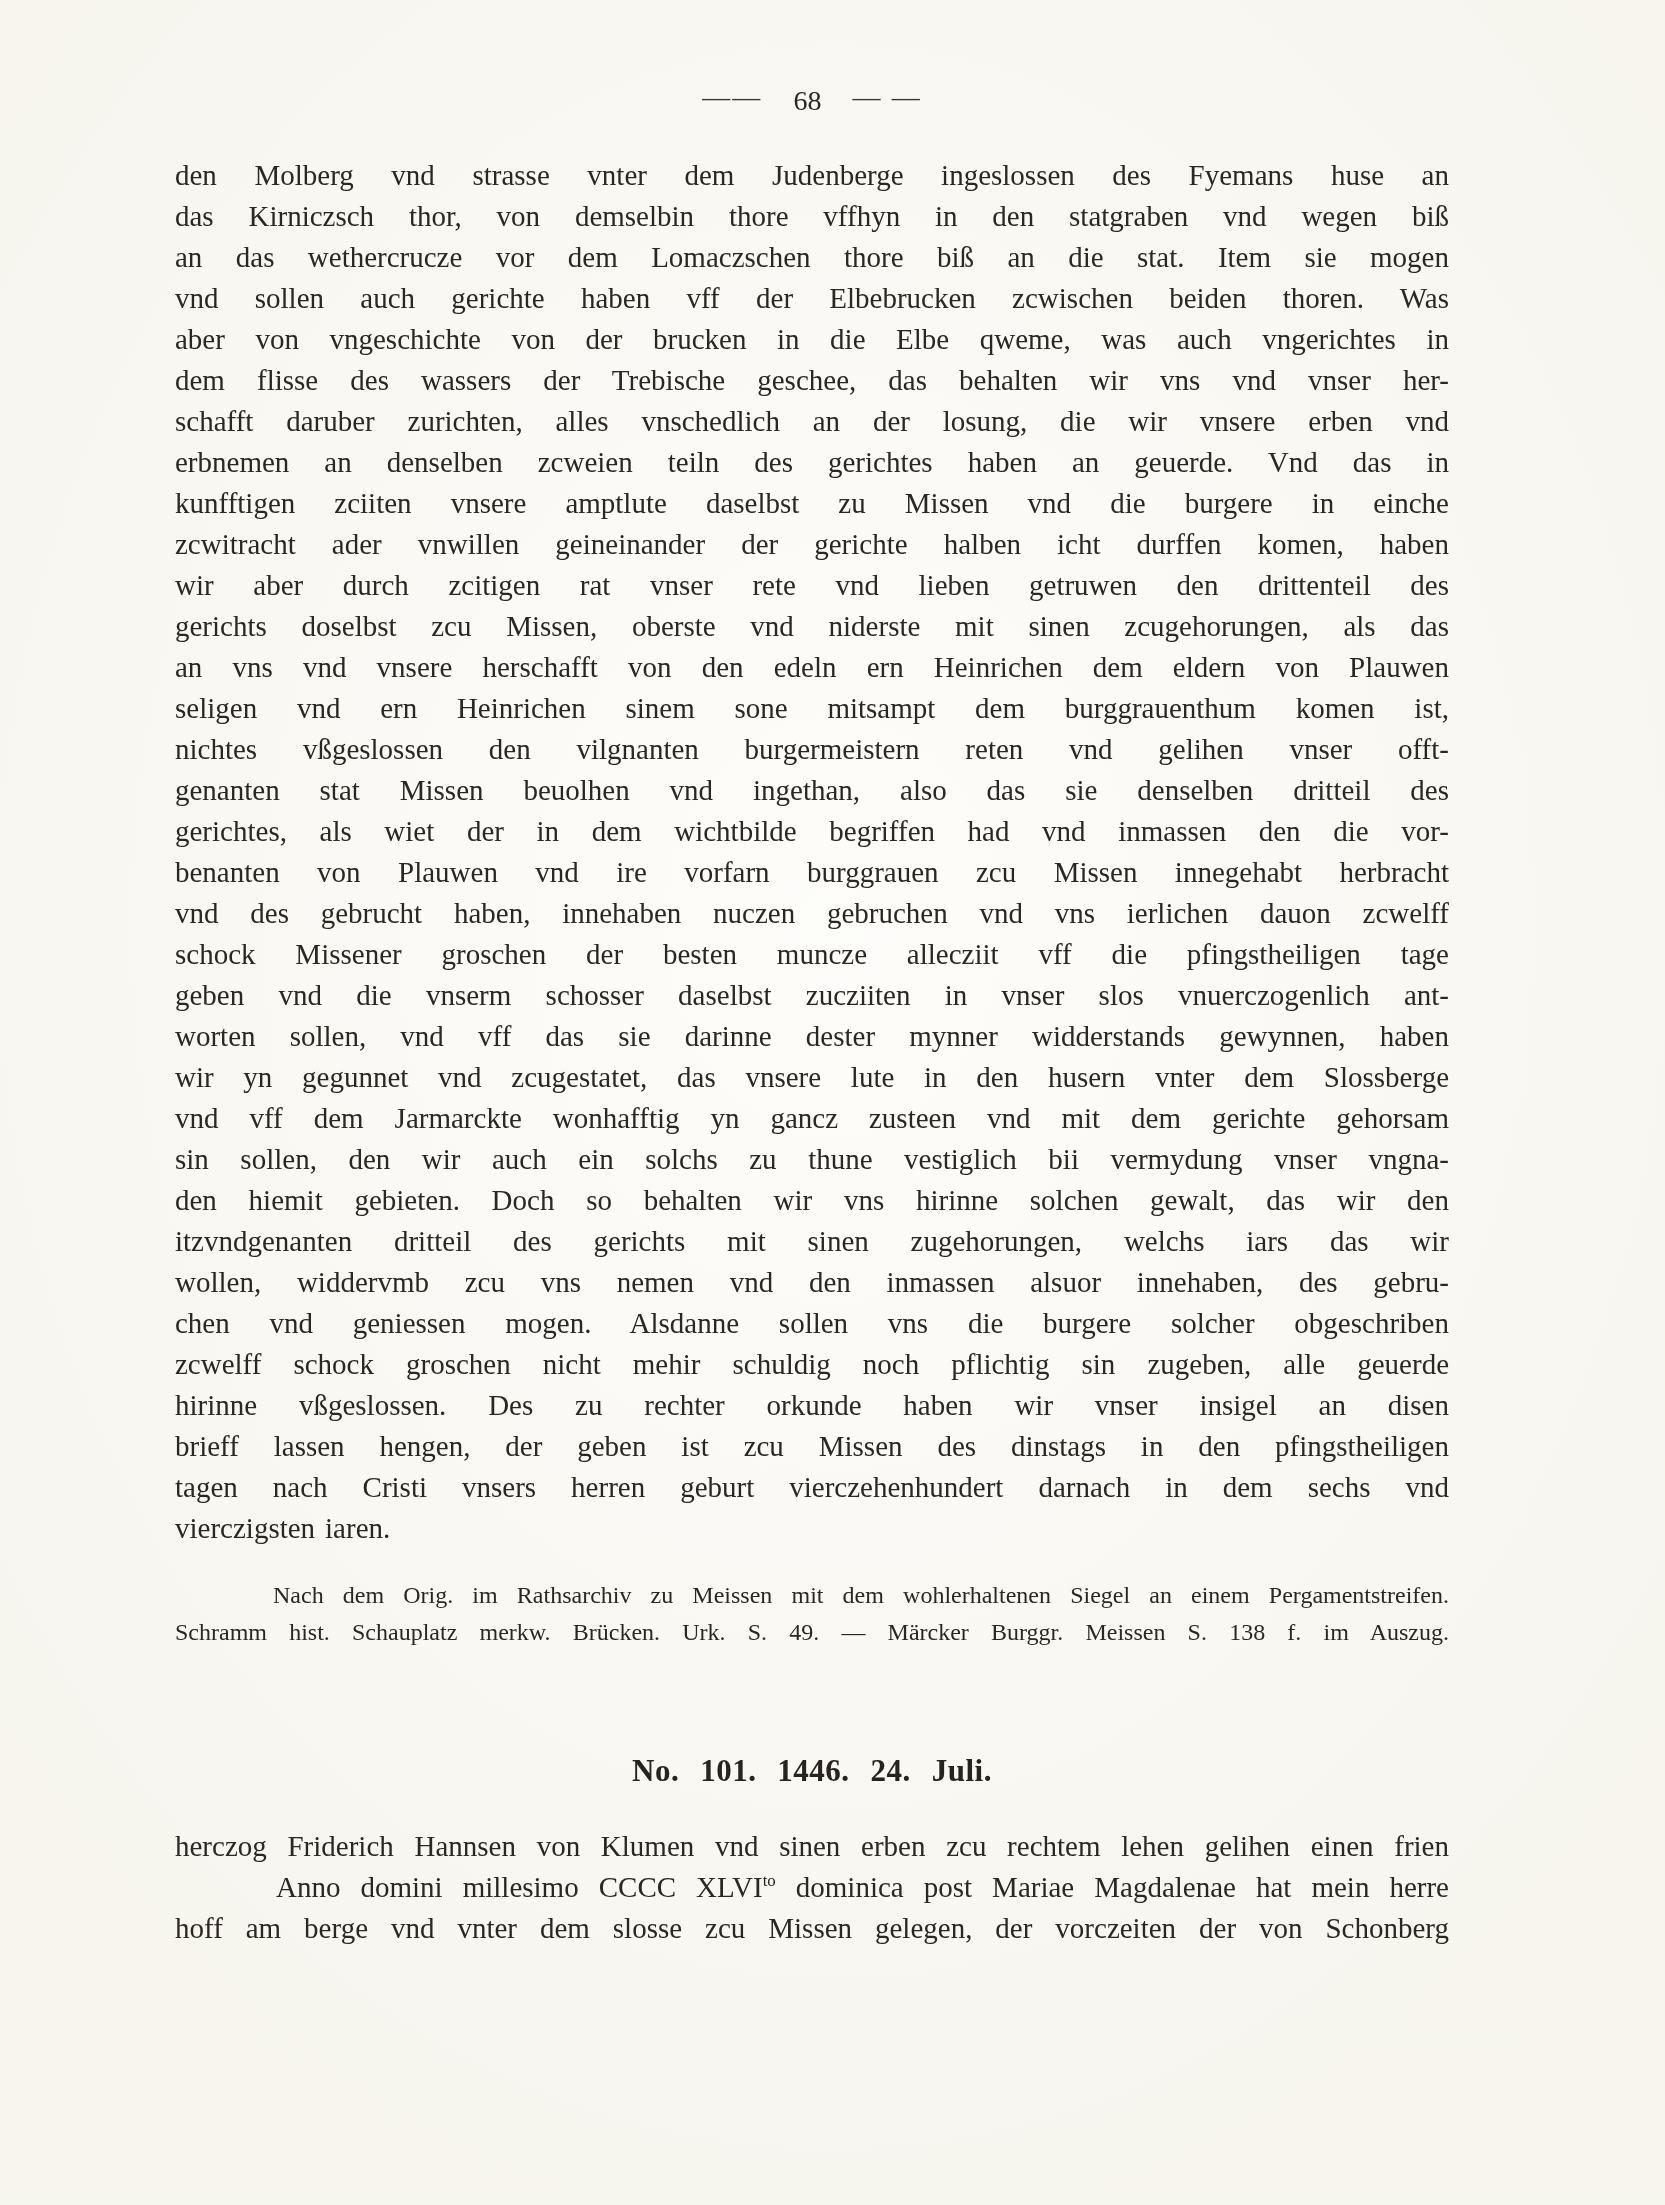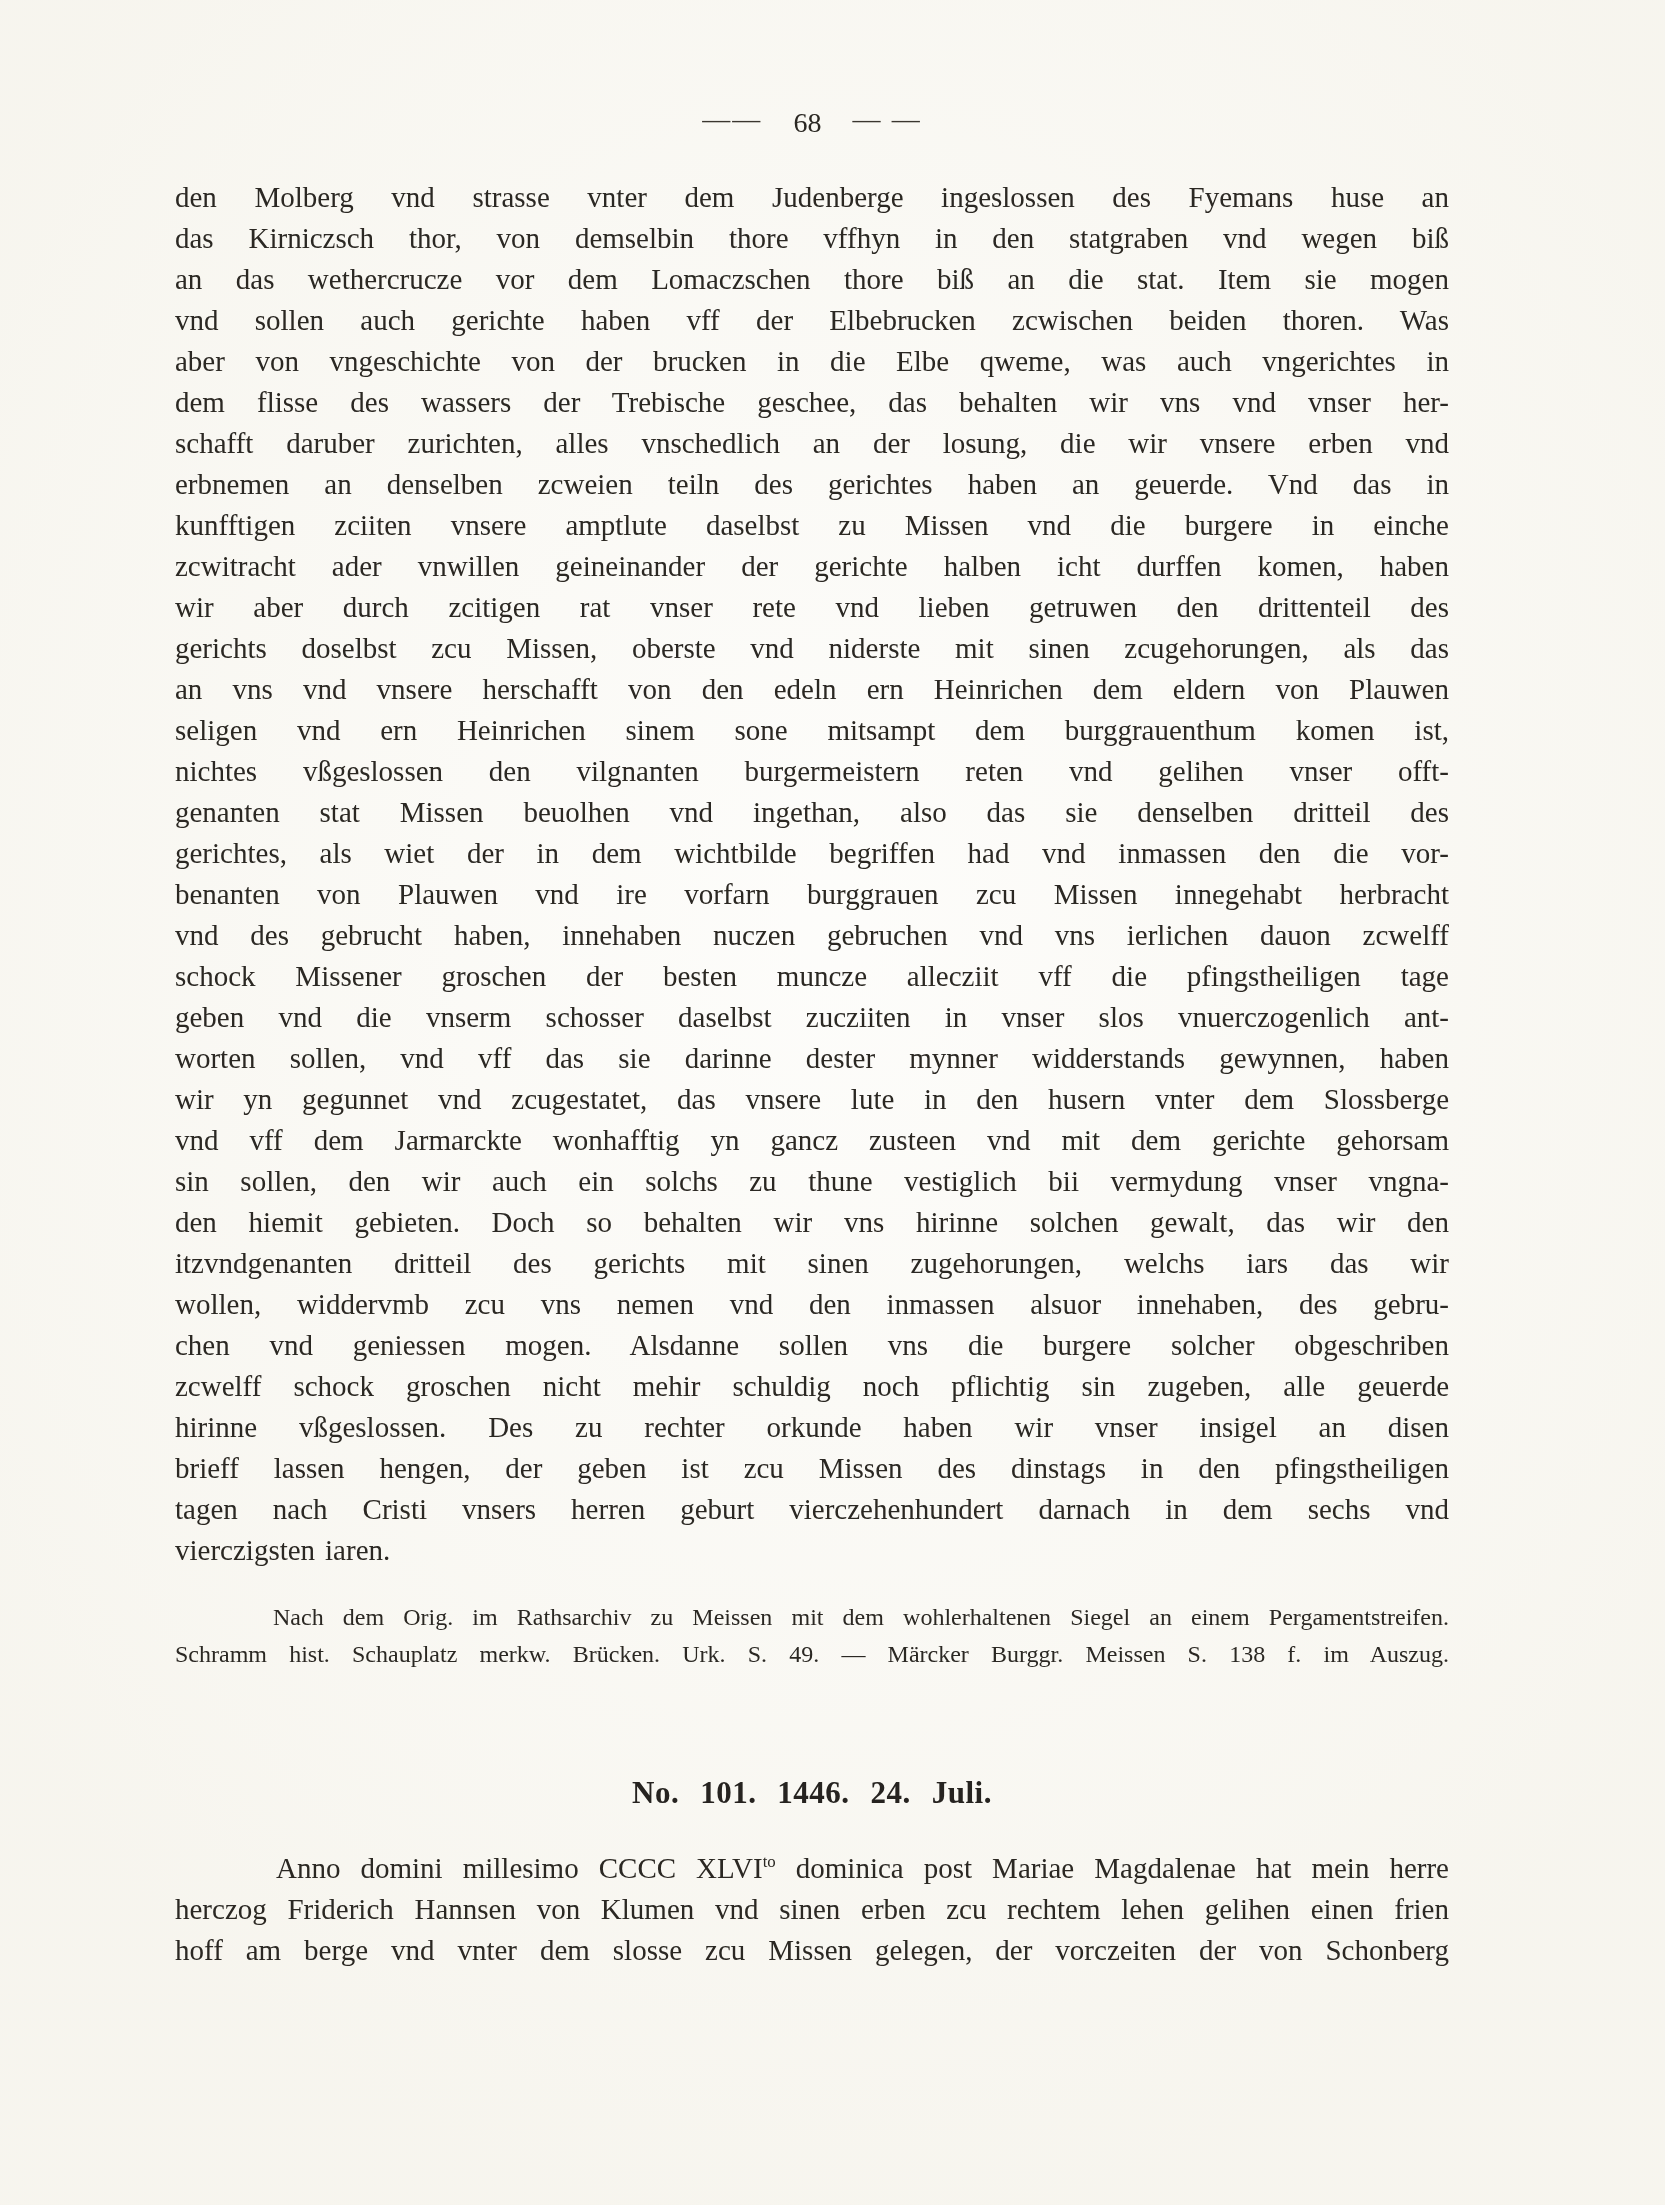--- a/index.html
+++ b/index.html
@@ -7,21 +7,21 @@
   body {
     width: 1665px;
     height: 2205px;
     background: #fbfaf5;
     overflow: hidden;
   }
   .page {
     position: relative;
     width: 1665px;
     height: 2205px;
-    padding: 106px 216px 0 175px;
+    padding: 84px 216px 0 175px;
     background:
       radial-gradient(ellipse 1220px 1539px at 50% 42%, rgba(255,255,255,0.55), rgba(234,230,218,0.25) 85%),
       #fbfaf5;
     font-family: "Liberation Serif", "DejaVu Serif", serif;
     color: #2b2823;
   }
   .page-header {
     text-align: center;
     font-size: 28px;
     line-height: 33px;
@@ -156,19 +156,19 @@
     </section>
 
   <section class="source-note">
     <div class="note-line indent">Nach dem Orig. im Rathsarchiv zu Meissen mit dem wohlerhaltenen Siegel an einem Pergamentstreifen.</div>
     <div class="note-line">Schramm hist. Schauplatz merkw. Brücken. Urk. S. 49. — Märcker Burggr. Meissen S. 138 f. im Auszug.</div>
   </section>
 
   <h2 class="charter-heading">No. 101. 1446. 24. Juli.</h2>
 
   <section class="charter-body2">
+    <div class="body-line">herczog Friderich Hannsen von Klumen vnd sinen erben zcu rechtem lehen gelihen einen frien</div>
     <div class="body-line indent2"><span>Anno domini millesimo CCCC XLVI</span><sup class="sup">to</sup><span> dominica post Mariae Magdalenae hat mein herre</span></div>
-    <div class="body-line">herczog Friderich Hannsen von Klumen vnd sinen erben zcu rechtem lehen gelihen einen frien</div>
     <div class="body-line">hoff am berge vnd vnter dem slosse zcu Missen gelegen, der vorczeiten der von Schonberg</div>
   </section>
 
 </div>
 
 
 </body></html>

